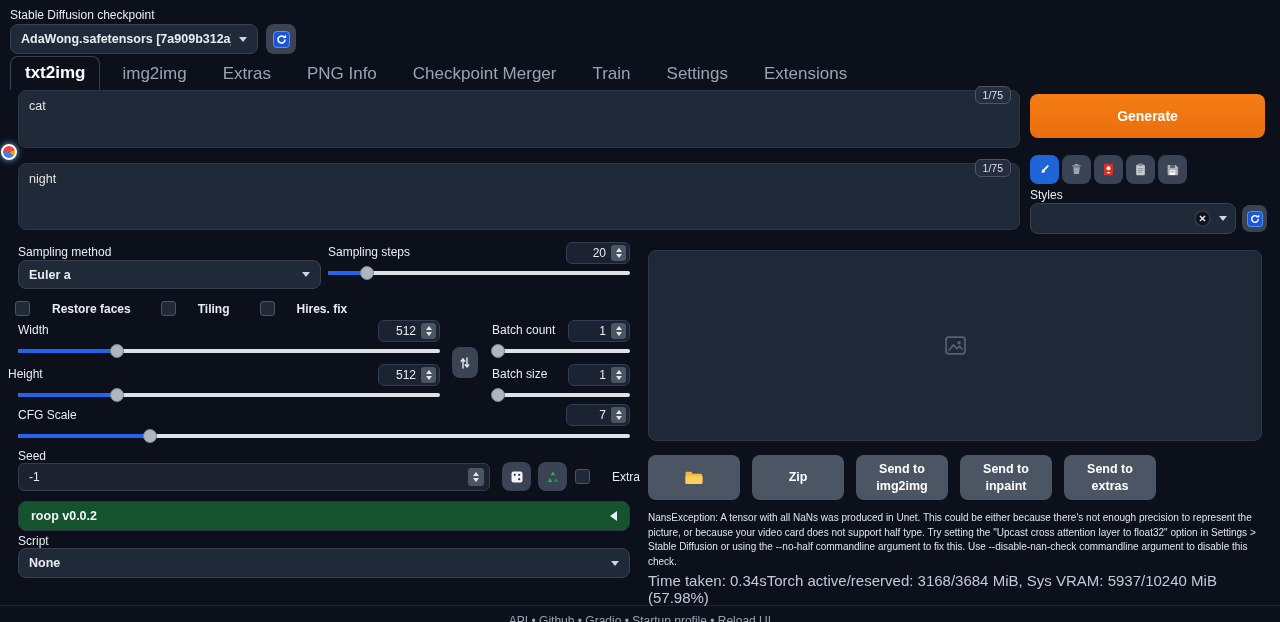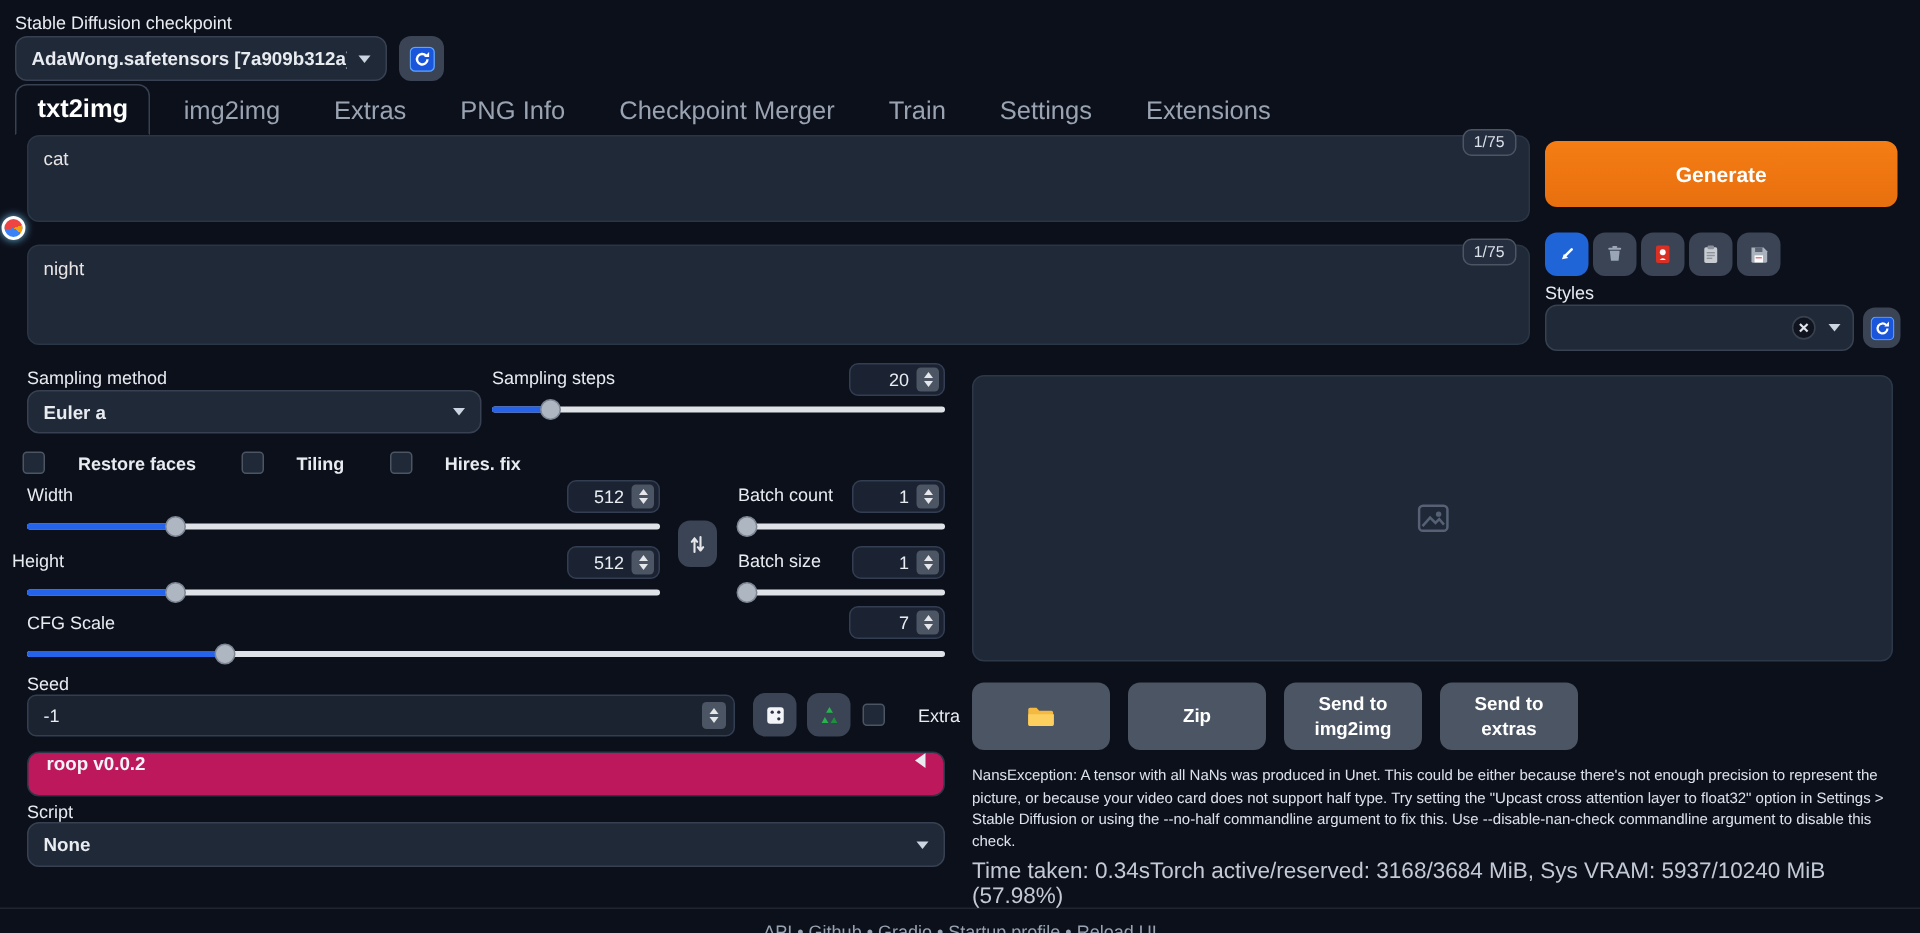--- a/index.html
+++ b/index.html
@@ -78,22 +78,22 @@
   .check .ctext{font-size:12px;font-weight:600;color:#e8ebf0;white-space:nowrap;}
 
   
   .out-btn{
     background:#4b5563;border:none;border-radius:8px;color:#fff;font-weight:600;font-size:12.5px;
     width:92px;height:45px;cursor:pointer;line-height:1.3;font-family:inherit;
     display:flex;align-items:center;justify-content:center;text-align:center;padding:0 6px;box-sizing:border-box;
   }
 
   .accordion{
-    background:#be185d;border:1px solid #2b3748;border-radius:8px;box-sizing:border-box;
-    display:flex;align-items:flex-start;padding:0 12px;cursor:pointer;
+    background:#14532d;border:1px solid #2b3748;border-radius:8px;box-sizing:border-box;
+    display:flex;align-items:center;padding:0 12px;cursor:pointer;
   }
   .accordion .atext{flex:1;font-size:12.5px;font-weight:600;color:#f2f4f8;}
   .tri-left{width:0;height:0;border-top:5px solid transparent;border-bottom:5px solid transparent;border-right:7px solid #e8ebf0;}
 
   .preview-panel{
     background:#1e2836;border:1px solid #2c3848;border-radius:8px;box-sizing:border-box;
     display:flex;align-items:center;justify-content:center;
   }
 
   .err-text{font-size:10px;line-height:1.45;color:#dde3ec;}
@@ -402,20 +402,21 @@
   <button class="out-btn">
     <span>
       <svg viewBox="0 0 20 16" width="20" height="16">
           <path d="M1.5 3 a1.2 1.2 0 0 1 1.2-1.2 h4.3 l1.8 2 h8.1 a1.2 1.2 0 0 1 1.2 1.2 v7.8 a1.2 1.2 0 0 1-1.2 1.2 H2.7 a1.2 1.2 0 0 1-1.2-1.2 Z" fill="#f5b942"></path>
           <path d="M1.5 6.2 h17.1 v6.6 a1.2 1.2 0 0 1-1.2 1.2 H2.7 a1.2 1.2 0 0 1-1.2-1.2 Z" fill="#fccf5f"></path>
         </svg>
     </span>
   </button>
   <button class="out-btn">Zip</button>
   <button class="out-btn">Send to img2img</button>
+  <button class="out-btn">Send to inpaint</button>
   <button class="out-btn">Send to extras</button>
 </div>
 
 <div class="abs" style="left:648px;top:511px;width:614px;">
   <div class="err-text">NansException: A tensor with all NaNs was produced in Unet. This could be either because there's not enough precision to represent the picture, or because your video card does not support half type. Try setting the "Upcast cross attention layer to float32" option in Settings &gt; Stable Diffusion or using the --no-half commandline argument to fix this. Use --disable-nan-check commandline argument to disable this check.</div>
   <div class="time-text">Time taken: 0.34sTorch active/reserved: 3168/3684 MiB, Sys VRAM: 5937/10240 MiB (57.98%)</div>
 </div>
 
 <div class="footer">
   <div class="ftext">API   •   Github   •   Gradio   •   Startup profile   •   Reload UI</div>

